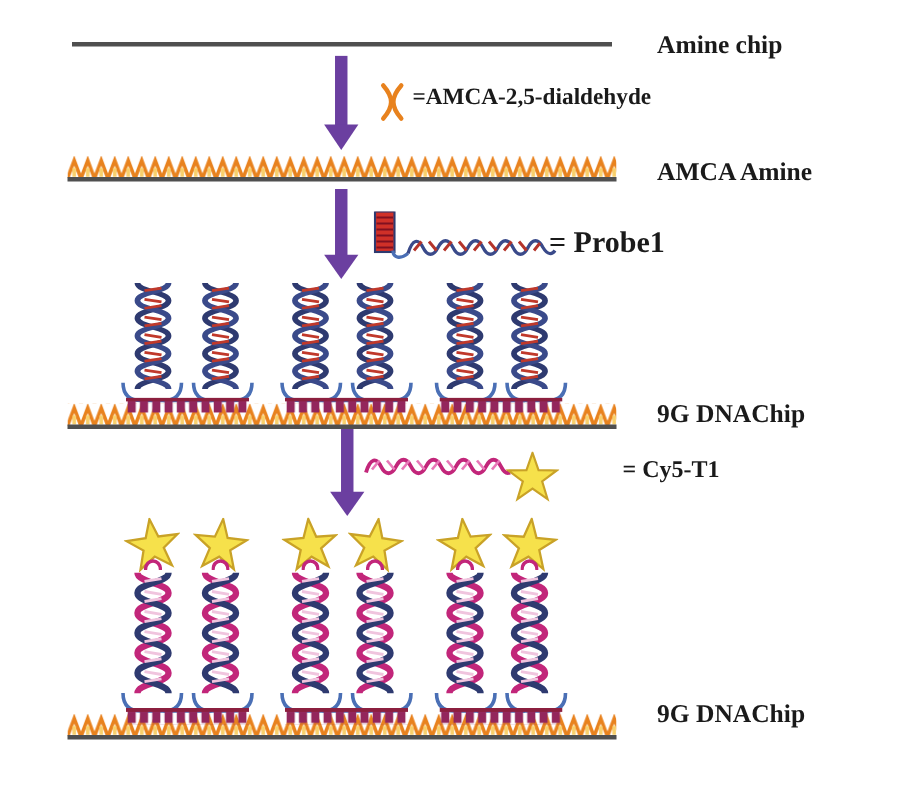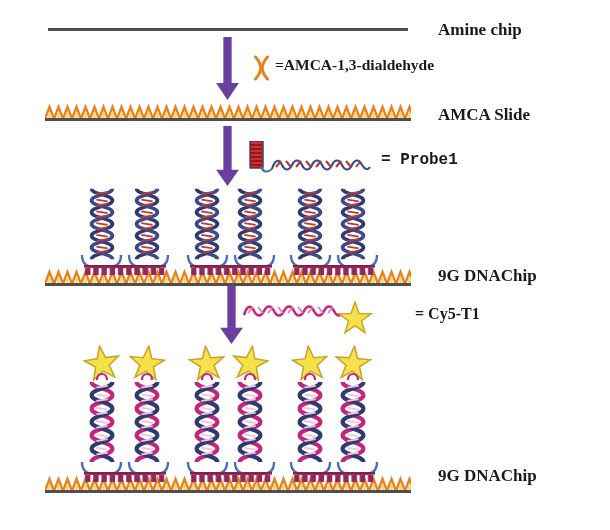--- a/index.html
+++ b/index.html
@@ -53,39 +53,39 @@
   <div class="chip-line" style="left:48px;top:28px;width:360px;"></div>
   <div class="lbl" style="left:438px;top:20px;">Amine chip</div>
 
   <svg class="abs" style="left:214px;top:37px" width="27" height="64">
       <use href="#sym-arrow"></use>
     </svg>
   <svg class="abs" style="left:250px;top:54px" width="23" height="28" viewBox="0 0 22 28">
     <path d="M5,3 C12,11 12,17 5,25" fill="none" stroke="#e8821e" stroke-width="3" stroke-linecap="round"></path>
     <path d="M17,3 C10,11 10,17 17,25" fill="none" stroke="#e8821e" stroke-width="3" stroke-linecap="round"></path>
   </svg>
-  <div class="legend-txt" style="left:275px;top:56px;">=AMCA-1,3-dialdehyde</div>
+  <div class="legend-txt" style="left:275px;top:56px;">=AMCA-2,5-dialdehyde</div>
 
   <svg class="abs" style="left:45px;top:104px" width="366" height="15">
     <rect width="366" height="15" fill="url(#zigp)"></rect>
   </svg>
   <div class="chip-line" style="left:45px;top:118px;width:366px;"></div>
-  <div class="lbl" style="left:438px;top:105px;">AMCA Slide</div>
+  <div class="lbl" style="left:438px;top:105px;">AMCA Amine</div>
 
   <svg class="abs" style="left:214px;top:126px" width="27" height="61">
       <use href="#sym-arrow"></use>
     </svg>
   <svg class="abs" style="left:248px;top:141px" width="126" height="34" viewBox="0 0 126 34">
     <rect x="2" y="0" width="13" height="27" fill="#d03028" stroke="#2e3a70" stroke-width="1.4"></rect>
     <path d="M3,4 H14 M3,8 H14 M3,12 H14 M3,16 H14 M3,20 H14 M3,24 H14" stroke="#801020" stroke-width="1.4"></path>
     <path d="M14,26 C14,31 19,32 24,28" fill="none" stroke="#4a6fb5" stroke-width="2.2"></path>
     <path d="M24,28 C27,18 31,18 34,24 C37,30 41,30 44,24 C47,18 51,18 54,24 C57,30 61,30 64,24 C67,18 71,18 74,24 C77,30 81,30 84,24 C87,18 91,18 94,24 C97,30 101,30 104,24 C107,18 111,18 114,24 C117,29 120,29 122,26" fill="none" stroke="#3a4a8a" stroke-width="2.2"></path>
     <path d="M28,26 l5,-6 M38,20 l5,6 M48,26 l5,-6 M58,20 l5,6 M68,26 l5,-6 M78,20 l5,6 M88,26 l5,-6 M98,20 l5,6 M108,26 l4,-5" stroke="#b5342a" stroke-width="2" fill="none"></path>
   </svg>
-  <div class="legend-txt" style="left:381px;top:151px;font-size:16px;font-family:Liberation Mono, monospace;">= Probe1</div>
+  <div class="legend-txt" style="left:366px;top:151px;font-size:20px;">= Probe1</div>
 
   <svg class="abs" style="left:85px;top:187px" width="34" height="74">
       <use href="#sym-helix-top"></use>
     </svg>
   <svg class="abs" style="left:130px;top:187px" width="34" height="74">
       <use href="#sym-helix-top"></use>
     </svg>
   <svg class="abs" style="left:190px;top:187px" width="34" height="74">
       <use href="#sym-helix-top"></use>
     </svg>

